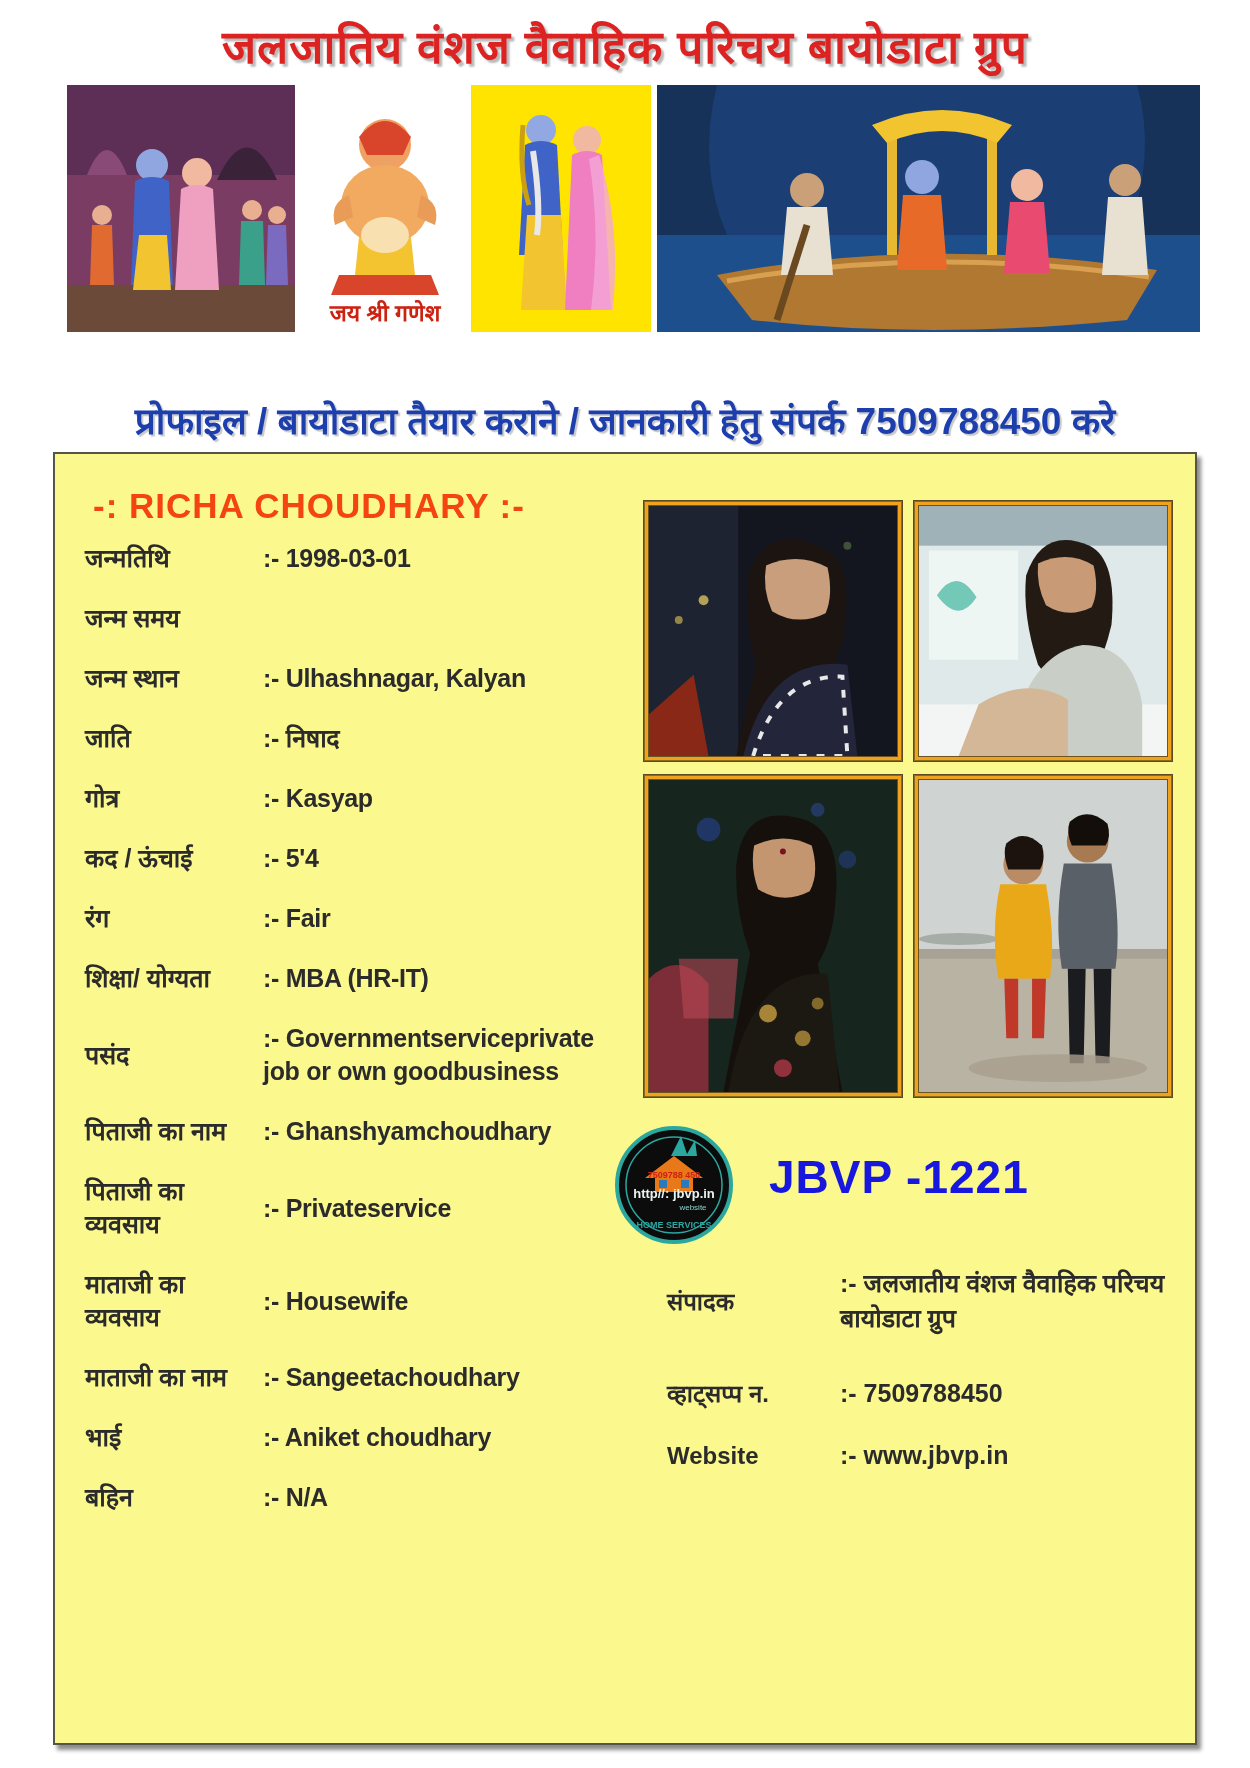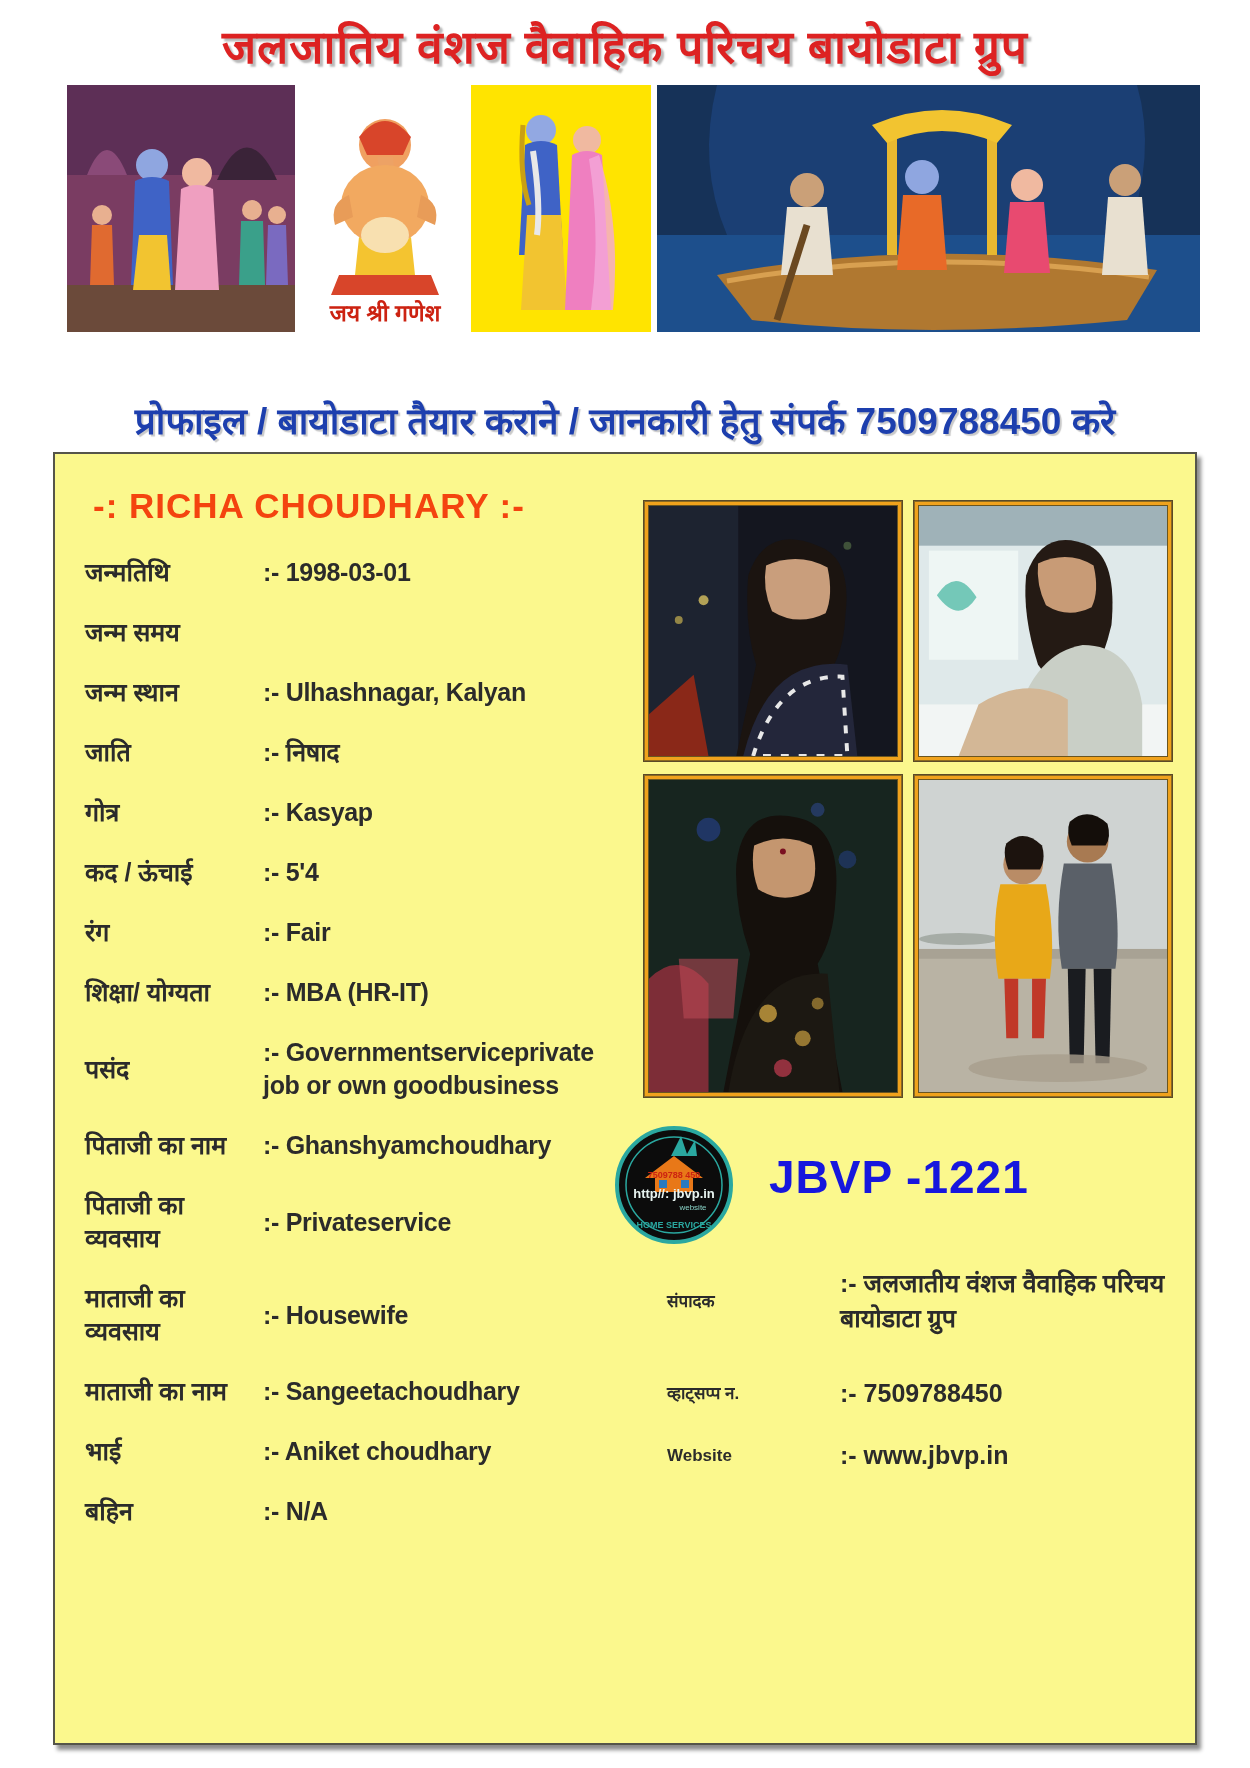--- a/index.html
+++ b/index.html
@@ -37,21 +37,21 @@
   .card {
     position:absolute; left:53px; top:452px; width:1144px; height:1293px;
     background:#fbf88d; border:2px solid #55554a;
     box-shadow:4px 5px 4px rgba(0,0,0,0.45);
   }
   .card-title {
     position:absolute; left:30px; top:32px;
     font-size:35px; font-weight:bold; color:#f4440f; letter-spacing:1px;margin-left:8px;
   }
 
-  .fields { position:absolute; left:30px; top:102px; width:522px; }
+  .fields { position:absolute; left:30px; top:88px; width:522px; }
   .frow { display:flex; align-items:center; margin-bottom:27px; }
   .flabel { width:178px; font-size:25px; font-weight:bold; line-height:33px; flex-shrink:0; }
   .fvalue { flex:1; font-size:25px; font-weight:bold; line-height:33px; letter-spacing:-0.3px; }
 
   
   .photos {
     position:absolute; left:588px; top:46px;
     display:grid; grid-template-columns:260px 260px; grid-column-gap:10px; grid-row-gap:12px;
   }
   .photo {
@@ -67,21 +67,21 @@
   .logo-wrap { position:absolute; left:560px; top:672px; width:118px; height:118px; }
   .logo-wrap svg { width:100%; height:100%; display:block; }
   .jbvp-id {
     position:absolute; left:702px; top:696px;
     font-size:46px; font-weight:bold; color:#1717dd; letter-spacing:1px;margin-left:12px;
   }
 
   .contact-fields { position:absolute; left:612px; top:812px; width:505px; }
   .crow { display:flex; align-items:center; margin-bottom:27px; }
   .crow-1 { margin-bottom:40px; }
-  .clabel { width:173px; font-size:17px; font-weight:bold; line-height:33px; flex-shrink:0; }
+  .clabel { width:173px; font-size:24px; font-weight:bold; line-height:33px; flex-shrink:0; }
   .cvalue { flex:1; font-size:25px; font-weight:bold; line-height:35px; }
 </style>
 </head>
 <body>
 
 <div class="main-title">जलजातिय वंशज वैवाहिक परिचय बायोडाटा ग्रुप</div>
 
 <div class="art-strip">
 
   <div class="art art-1">

